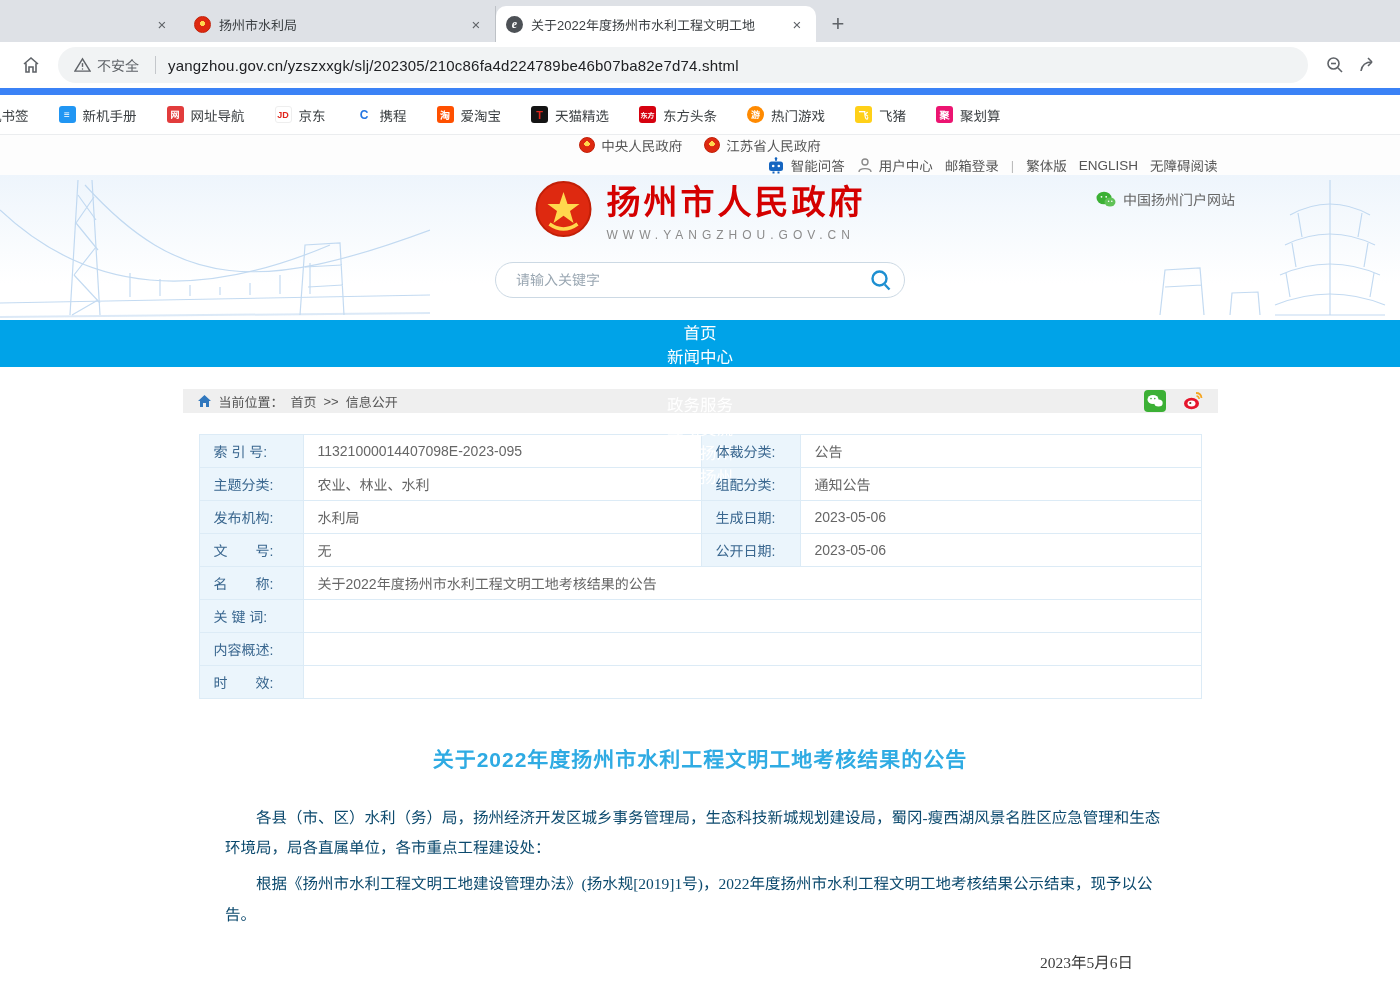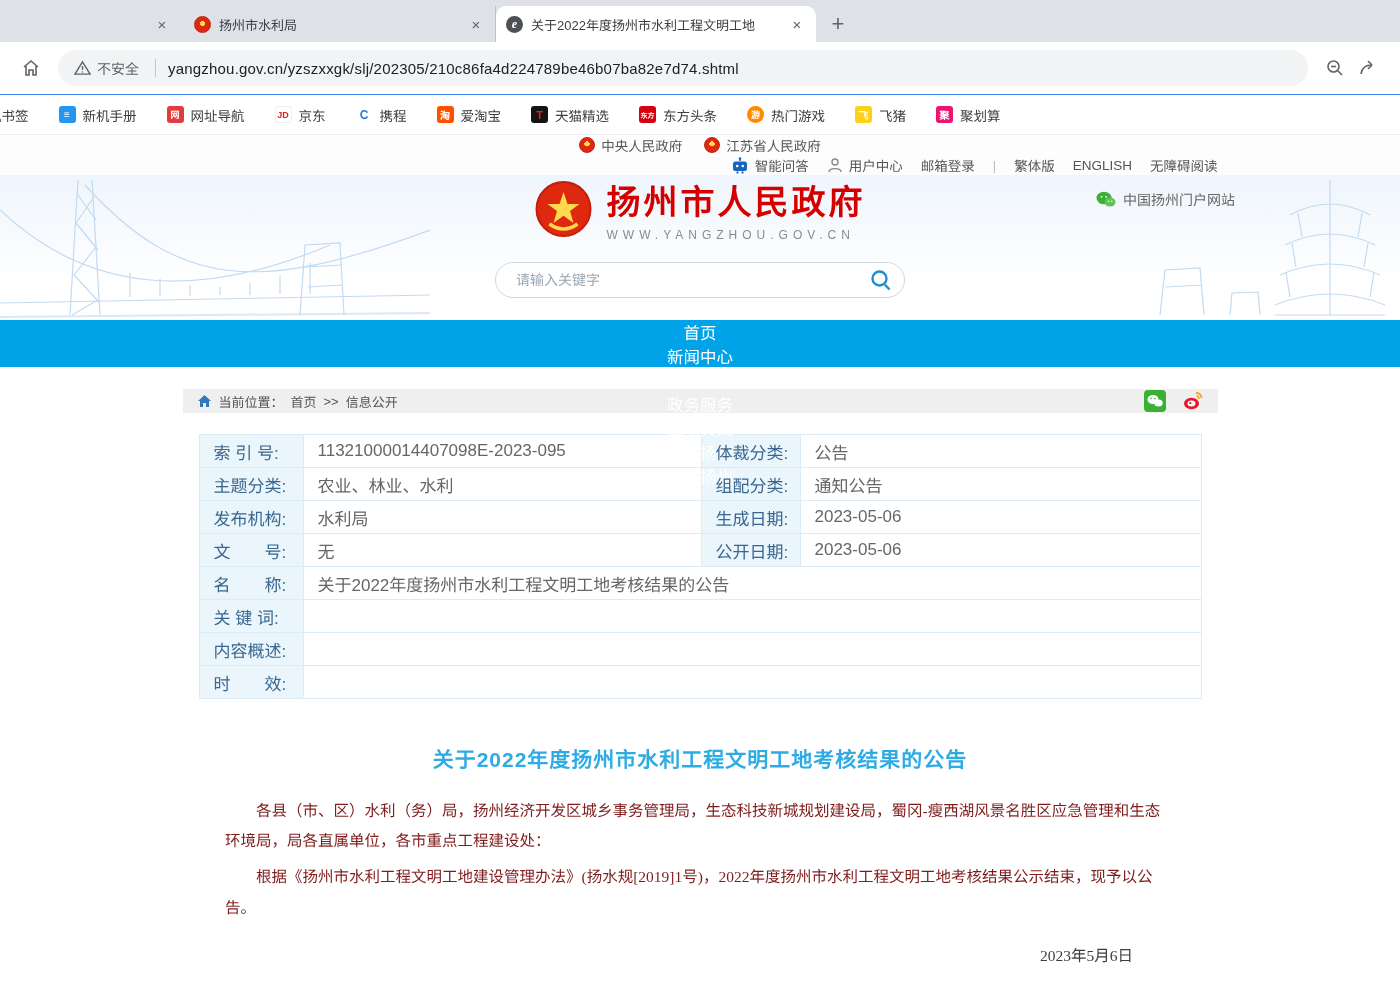--- a/index.html
+++ b/index.html
@@ -13,21 +13,21 @@
   .tab.inactive { width:312px; border-right:1px solid #bdc1c6; }
   .tab.active { width:320px; background:#fff; border-radius:10px 10px 0 0; }
   .tab-title { flex:1; white-space:nowrap; overflow:hidden; margin:0 8px; }
   .tab-close { width:18px; height:18px; border-radius:50%; display:flex; align-items:center; justify-content:center;
     font-size:15px; color:#5f6368; cursor:pointer; }
   .favicon { width:17px; height:17px; border-radius:50%; flex:none; display:flex; align-items:center; justify-content:center; }
   .fav-emblem { background:radial-gradient(circle at 50% 42%, #ffd84d 0 22%, #de2910 23%); border:1px solid #c21f07; }
   .fav-dark { background:#4d5156; color:#fff; font:italic bold 12px "Liberation Serif",serif; }
   .newtab { width:28px; height:28px; margin:0 0 4px 8px; border:none; background:transparent; font-size:22px; color:#5f6368; cursor:pointer; }
 
-  .toolbar { height:53px; background:#fff; display:flex; align-items:center; padding:0 14px; border-bottom:1px solid #3b82f6;text-align:right; }
+  .toolbar { height:53px; background:#fff; display:flex; align-items:center; padding:0 14px; border-bottom:7px solid #3b82f6;text-align:right; }
   .tool-ico { width:34px; height:34px; display:flex; align-items:center; justify-content:center; flex:none; cursor:pointer; }
   .omnibox { flex:1; height:36px; background:#f1f3f4; border-radius:18px; margin:0 10px; display:flex; align-items:center; padding:0 16px; }
   .sec-label { font-size:14px; color:#5f6368; margin:0 4px 0 6px; }
   .omni-div { width:1px; height:18px; background:#c4c7cb; margin:0 12px; }
   .omni-url { font-size:15px; color:#202124; letter-spacing:.2px; }
 
   .bookmarks { height:40px; background:#fff; display:flex; align-items:center; padding:0 2px; border-bottom:1px solid #ebedef; }
   .bmk { display:flex; align-items:center; gap:7px; margin-right:30px; font-size:13.5px; color:#3c4043; cursor:pointer; white-space:nowrap; }
   .bmk:first-child { margin-left:-14px; }
   .bi { width:17px; height:17px; border-radius:3px; display:flex; align-items:center; justify-content:center;
@@ -40,21 +40,21 @@
   .ico-tmall  { background:#141414; color:#e1251b; font-size:11px; }
   .ico-df     { background:#d6010f; color:#fff; font-size:7px; letter-spacing:0; }
   .ico-game   { background:#ff8a00; color:#fff; border-radius:50%; font-size:9px; }
   .ico-fliggy { background:#ffd018; color:#fff; font-size:10px; }
   .ico-ju     { background:#ec1471; color:#fff; }
 
   
   .utility { height:40px; background:#fdfdfd; }
   .inner { width:1035px; margin:0 auto; height:100%; display:flex; align-items:center;flex-direction:column; }
   .util-left { display:flex; align-items:center; gap:22px; }
-  .util-right { margin-left:auto; display:flex; align-items:center; gap:18px; }
+  .util-right { margin-left:auto; display:flex; align-items:center; gap:12px; }
   .gov-link,.util-link { display:flex; align-items:center; gap:6px; font-size:13.5px; color:#555; cursor:pointer; text-decoration:none; }
   .emblem-sm { width:16px; height:16px; border-radius:50%; background:radial-gradient(circle at 50% 42%, #ffd84d 0 24%, #de2910 25%); border:1px solid #c21f07; flex:none; }
   .util-div { color:#bbb; font-size:13px; }
 
   .banner { height:145px; position:relative; background:linear-gradient(#eef5fc,#ffffff 75%); overflow:hidden; }
   .art { position:absolute; top:0; pointer-events:none; }
   .art-left { left:0; } .art-right { right:0; }
   .logo-wrap { position:absolute; left:50%; top:0; transform:translateX(-50%); display:flex; align-items:center; gap:14px; }
   .logo-text .cn { font-size:34px; font-weight:bold; color:#d40000; letter-spacing:3px; font-family:"Liberation Serif","DejaVu Serif",serif; }
   .logo-text .en { font-size:12px; color:#8b8b8b; letter-spacing:5px; margin-top:4px; }
@@ -70,29 +70,29 @@
   .nav-item { color:#fff; font-size:16.5px; cursor:pointer; white-space:nowrap; }
 
   .main { background:#fff; }
   .crumbbar { width:1035px; margin:22px auto 0; height:24px; background:#efefef; display:flex; align-items:center; padding:0 14px; }
   .crumb { display:flex; align-items:center; gap:7px; font-size:13px; color:#555; }
   .crumb a { color:#555; text-decoration:none; cursor:pointer; }
   .crumb-share { margin-left:auto; display:flex; align-items:center; gap:16px; }
   .share-ico { width:22px; height:22px; cursor:pointer; display:flex; }
 
   .meta { width:1003px; margin:21px auto 0; border-collapse:collapse; table-layout:fixed; }
-  .meta td { border:1px solid #dcebf6; height:33px; font-size:17px; padding:0 14px; }
+  .meta td { border:1px solid #dcebf6; height:33px; font-size:14px; padding:0 14px; }
   .meta .lbl { background:#ebf5fc; color:#3a678f; width:104px; white-space:nowrap; }
   .meta .lbl2 { width:99px; }
   .meta .val { color:#666; }
   .meta .v1 { width:398px; }
 
   .article { width:950px; margin:0 auto; }
   .art-title { margin-top:44px; text-align:center; font-size:21px; font-weight:bold; color:#2fabe3; letter-spacing:1px; }
-  .art-body { margin-top:23px; font-family:"Liberation Serif","DejaVu Serif",serif; font-size:15.5px; color:#7f1d1d; line-height:1.95; }
+  .art-body { margin-top:30px; font-family:"Liberation Serif","DejaVu Serif",serif; font-size:15.5px; color:#0c4a6e; line-height:1.95; }
   .art-body p { text-indent:2em; }
   .art-body p + p { margin-top:6px; }
   .art-date { margin-top:20px; text-align:right; padding-right:42px; font-family:"Liberation Serif","DejaVu Serif",serif; font-size:15.5px; color:#3d3d3d; }
 </style>
 </head>
 <body>
 
 <div class="tabstrip">
   <div class="tab partial">
     <span class="tab-close">×</span>

